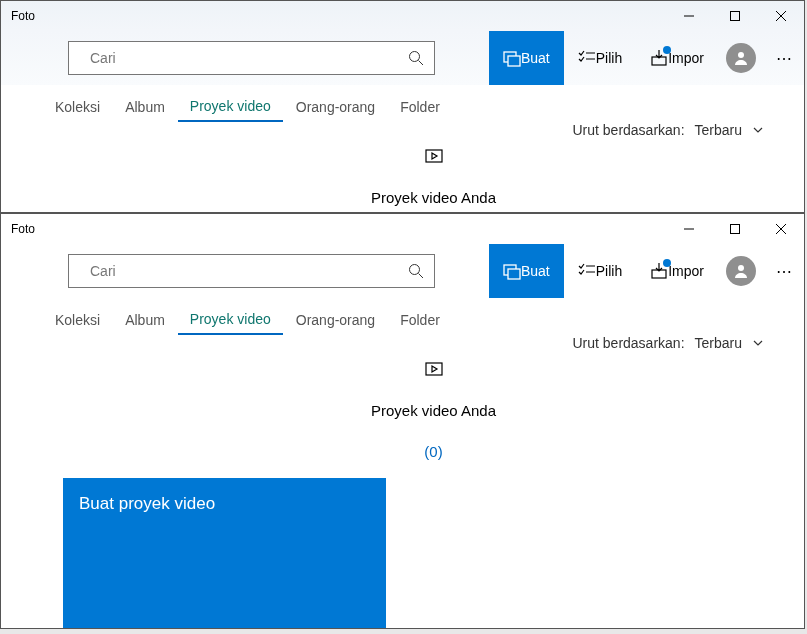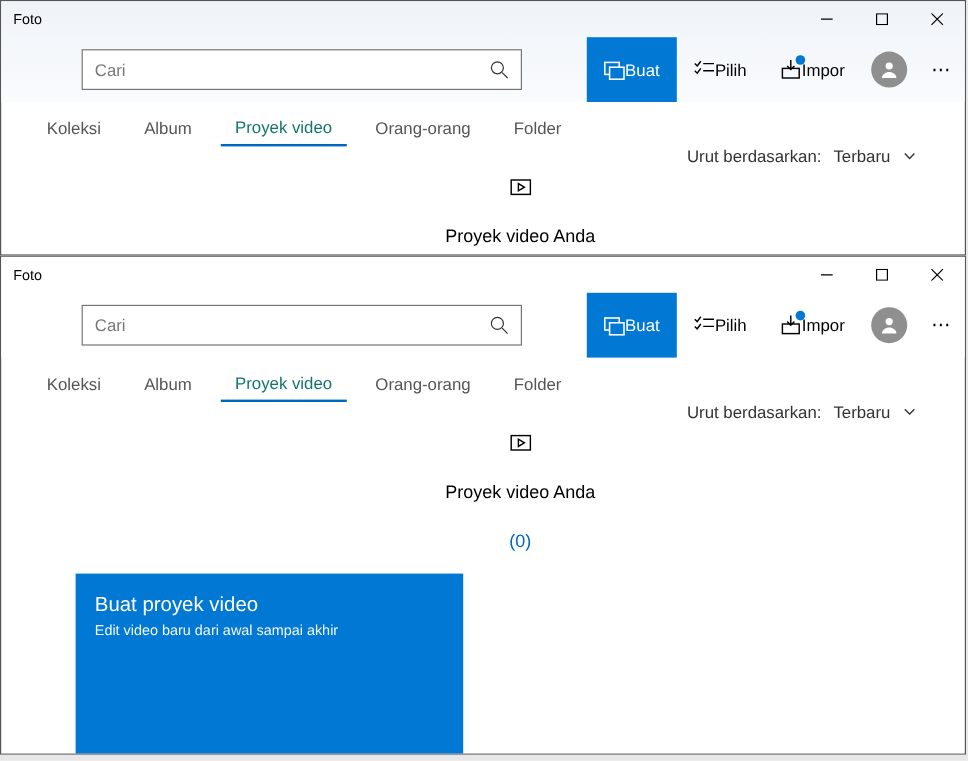--- a/index.html
+++ b/index.html
@@ -39,21 +39,21 @@
   .window2 .toolbar { background: #fff; }
   .search {
     width: 367px; height: 34px;
     border: 1px solid #767676;
     background: #fff;
     display: flex; align-items: center;
     padding: 0 10px;
   }
   .search input {
     border: none; outline: none; flex: 1;
-    font-size: 14px; color: #000;
+    font-size: 14px; color: #000; margin-left: 11px;
   }
   .search input::placeholder { color: #777; }
   .search .sicon { width: 16px; height: 16px; color: #333; }
   .tool-spacer { flex: 1; }
   .btn {
     display: flex; align-items: center; gap: 0;
     height: 54px; padding: 0 14px;
     font-size: 14px; color: #000;
   }
   .btn.primary { background: #0078d4; color: #fff; }
@@ -64,23 +64,23 @@
   }
   .avatar {
     width: 30px; height: 30px; border-radius: 50%;
     background: #8f8f8f; display: flex; align-items: center; justify-content: center;
     margin: 0 8px;
   }
   .avatar svg { width: 16px; height: 16px; fill: #fff; }
   .more { width: 40px; height: 54px; display:flex; align-items:center; justify-content:center; font-size:16px; }
   .tabs {
     display: flex; align-items: center;
-    padding-left: 26px; height: 44px;
+    padding-left: 42px; height: 44px;
     font-size: 14px;
-    gap: 12px;
+    gap: 1px;
   }
   .tab { color: #555; padding: 6px 12px; }
   .tab.active { color: #0f766e; border-bottom: 2px solid #0067c0; }
   .tabs-spacer { flex:1; }
   .sort { display:flex; align-items:center; gap:10px; font-size:14px; color:#333; padding-right: 40px; margin-top: 45px;}
   .sort .chev { width:12px; height:12px; }
   .section {
     padding-left: 62px; padding-top: 18px;
   }
   .sect-title { display:flex; align-items:center; gap:24px; font-size:15px; color:#000;flex-direction:column; }
@@ -280,20 +280,19 @@
     <div class="sect-title">
       <svg class="picon" viewBox="0 0 18 18">
           <rect x="1" y="3" width="16" height="12" fill="none" stroke="#000" stroke-width="1.2"></rect>
           <path d="M7 6v6l5-3z" fill="none" stroke="#000" stroke-width="1.2"></path>
         </svg>
       <span>Proyek video Anda</span>
       <span class="count">(0)</span>
     </div>
     <div class="tile tile2">
       <h3>Buat proyek video</h3>
-      <p>Edit video baru dari awal sampai akhir</p>
       <svg class="plus" viewBox="0 0 26 26">
           <line x1="13" y1="2" x2="13" y2="24" stroke="#fff" stroke-width="1.5"></line>
           <line x1="2" y1="13" x2="24" y2="13" stroke="#fff" stroke-width="1.5"></line>
         </svg>
     </div>
   </div>
 </div>
 
 </body></html>

